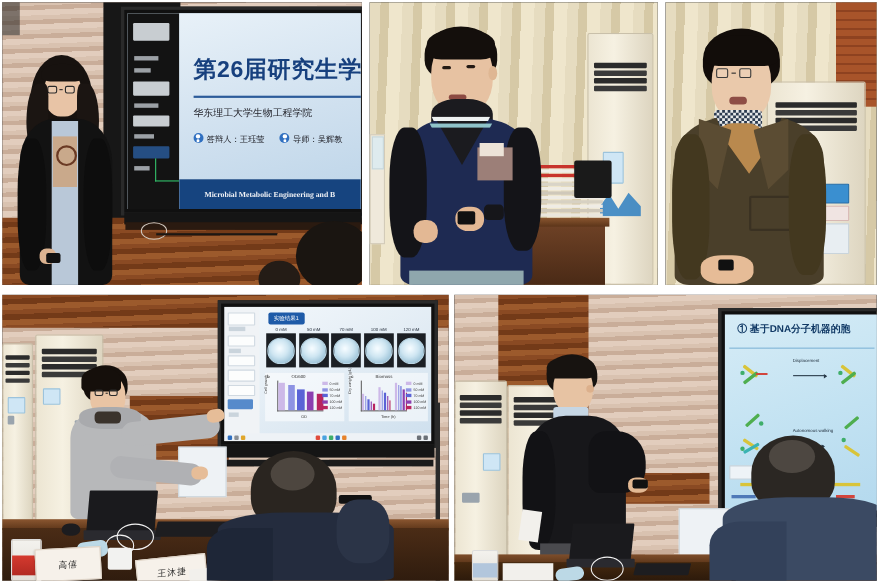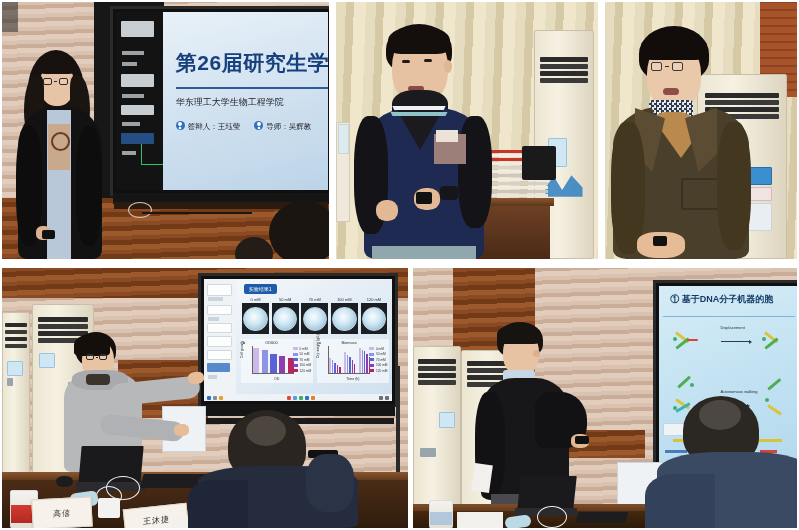--- a/index.html
+++ b/index.html
@@ -162,20 +162,21 @@
           <div class="s-rule" style="left:8%;"></div>
           <div class="s-sub" style="left:8%;">华东理工大学生物工程学院</div>
           <div class="s-people" style="left:8%;">
             <span>
               <i class="avatar-dot"></i><span>答辩人：王珏莹</span>
             </span>
             <span>
               <i class="avatar-dot"></i><span>导师：吴辉教</span>
             </span>
           </div>
+          <div class="s-foot">Microbial Metabolic Engineering and B</div>
         </div>
       </div>
       <div class="tv-bar"></div>
     </div>
 
     <div class="person" style="left:10px;top:48px;width:96px;height:209px;">
       <div class="hair" style="left:16px;top:0;width:56px;height:78px;background:#17120f;"></div>
       <div class="head" style="left:28px;top:12px;width:34px;height:44px;background:#e8c4a6;"></div>
       <div class="hair" style="left:26px;top:8px;width:38px;height:16px;background:#17120f;border-radius:50% 50% 20% 20%;"></div>
       <div class="glasses" style="left:31px;top:28px;">

